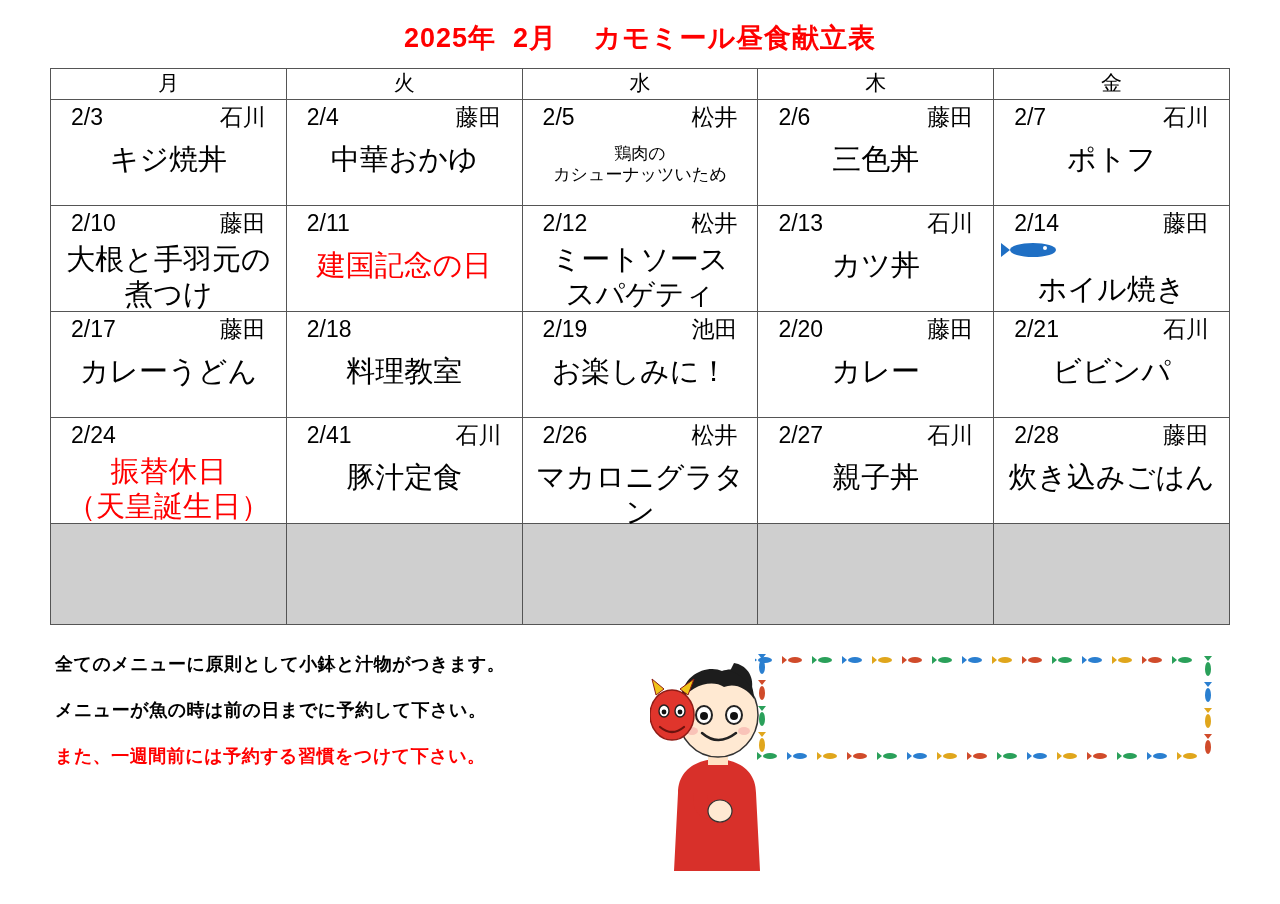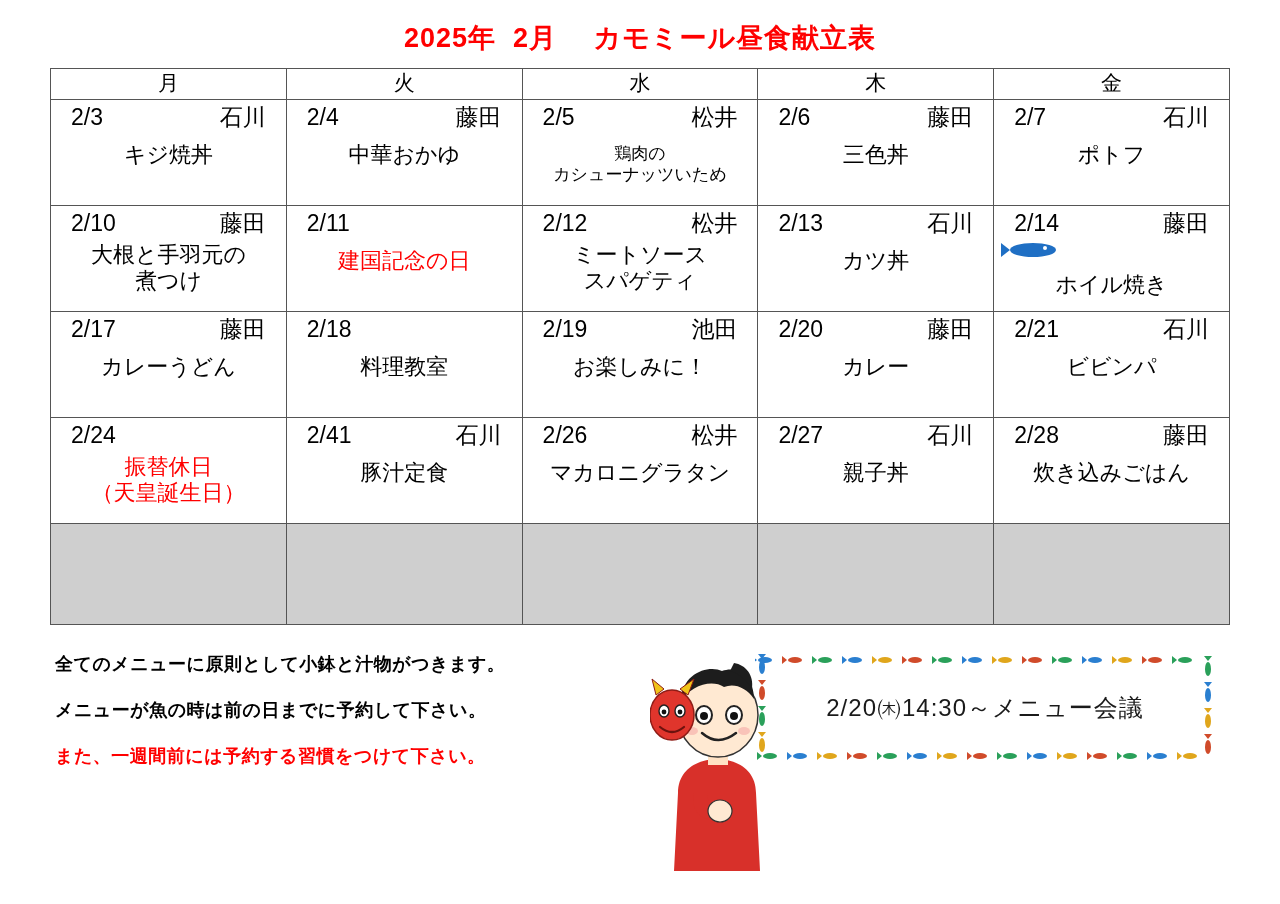--- a/index.html
+++ b/index.html
@@ -67,21 +67,21 @@
   }
   .cell-head .date {
     min-width: 55px;
   }
   .cell-head .staff {
     min-width: 52px;
     text-align: right;
   }
   .cell-body {
     text-align: center;
-    font-size: 22px;
+    font-size: 29px;
     line-height: 1.2;
     margin-top: 10px;
     white-space: pre-line;
   }
   .cell-body.small {
     font-size: 17px;
     line-height: 1.25;
     margin-top: 11px;
   }
   .cell-body.red {
@@ -616,16 +616,15 @@
         <g fill="#e0a61c">
             <ellipse cx="7" cy="68" rx="3" ry="7"></ellipse>
             <polygon points="7,60 3,55 11,55"></polygon>
           </g>
         <g fill="#d04b2a">
             <ellipse cx="7" cy="94" rx="3" ry="7"></ellipse>
             <polygon points="7,86 3,81 11,81"></polygon>
           </g>
       </svg>
     </div>
-    <div class="meeting-text">2/20㈭14:30～メニュー会議</div>
   </div>
 
 </div>
 
 </body></html>

